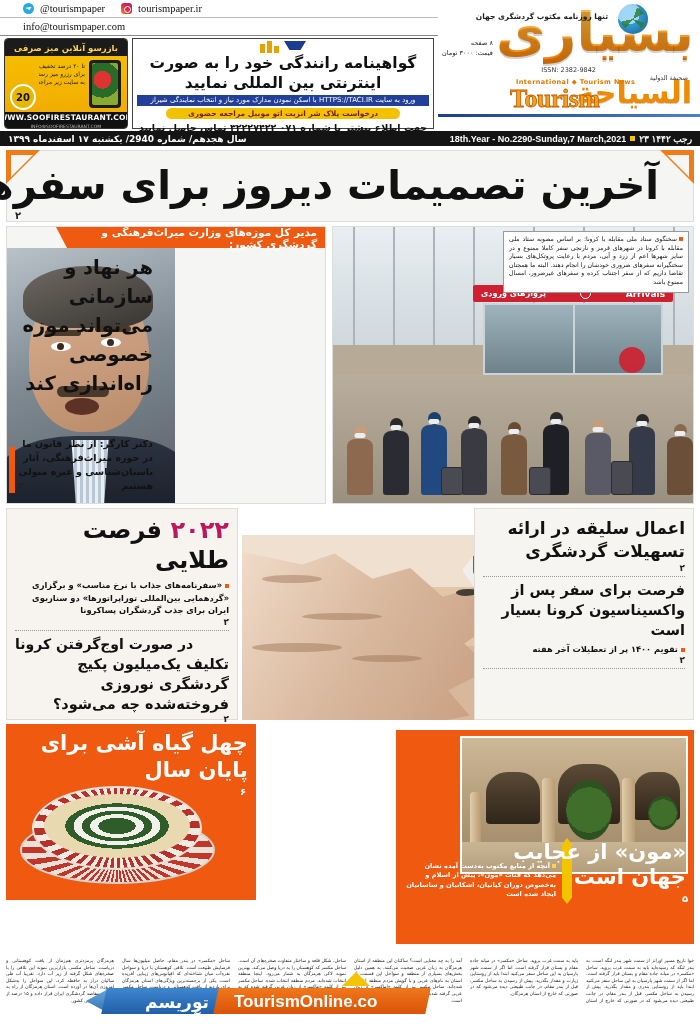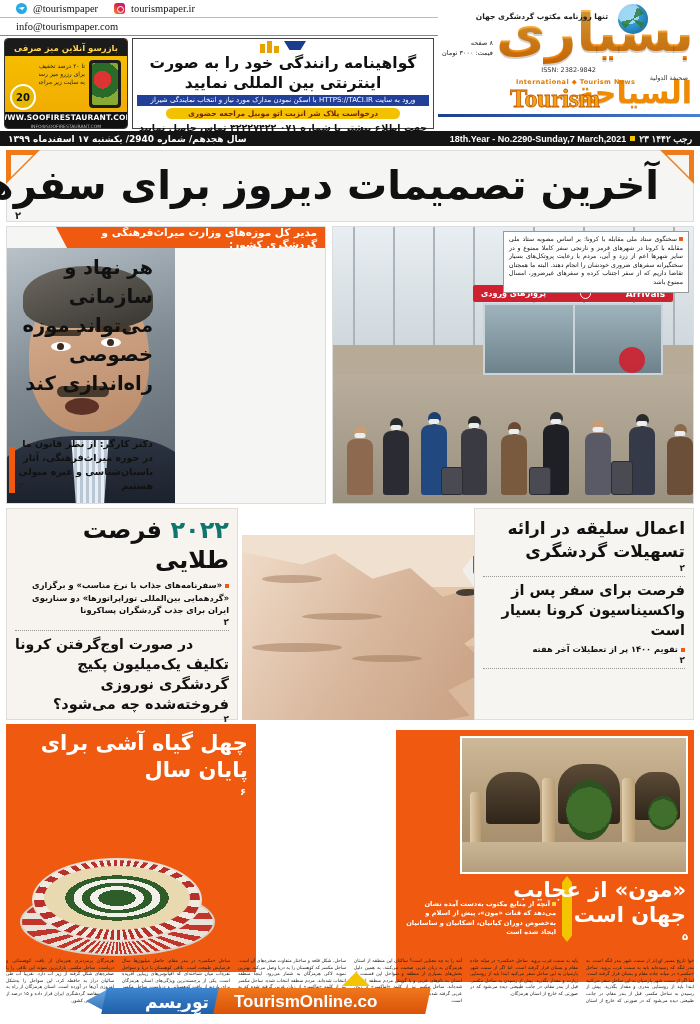--- a/index.html
+++ b/index.html
@@ -25,21 +25,21 @@
   .qrwrap { width: 44px; height: 36px; display: flex; align-items: center; justify-content: center;
             border-left: 1px solid #999; }
   .qr { width: 30px; height: 30px; background:
       repeating-linear-gradient(90deg,#111 0 2px,#fff 2px 4px),
       repeating-linear-gradient(0deg,#111 0 2px,transparent 2px 4px);
       background-blend-mode: multiply; border: 1px solid #111; }
 
   .social { flex: 1; display: flex; flex-direction: column; justify-content: center;
             padding-right: 6px; }
   .socrow { display: flex; align-items: center; gap: 6px; height: 17px;
-            border-bottom: 1px solid #bbb; direction: ltr; padding-left: 16px; }
+            border-bottom: 1px solid #bbb; direction: ltr; padding-left: 23px; }
   .socrow:last-child { border-bottom: none; }
   .socrow .txt { font-family: "Liberation Serif", serif; font-size: 10.5px; color: #111; }
   .ic { width: 11px; height: 11px; border-radius: 3px; display: inline-block; flex: 0 0 auto;
         position: relative; }
   .ic-tg { background: #29a9e1; border-radius: 50%; }
   .ic-tg::after { content:""; position:absolute; left:2px; top:3.5px; width:7px; height:4px;
         background:#fff; clip-path: polygon(0 40%,100% 0,60% 100%,45% 65%); }
   .ic-ig { background: linear-gradient(45deg,#f09433,#dc2743,#bc1888); }
   .ic-ig::after { content:""; position:absolute; left:3px; top:3px; width:5px; height:5px;
         border:1.2px solid #fff; border-radius:50%; }
@@ -201,21 +201,21 @@
   .p-body { width:26px; border-radius:8px 8px 3px 3px; }
   .p-mask { position:absolute; left:50%; transform:translateX(-50%); top:7px; width:11px; height:5px;
             background:#e9eef2; border-radius:3px; }
   .lugg { position:absolute; bottom:0; width:22px; height:28px; border-radius:3px; background:#4a4a52;
           border:1px solid #2c2c33; }
 
   
   .golden { position:absolute; left:6px; top:508px; width:232px; height:212px;
             background:#f7f3ef; border:1px solid #e0dbd4; padding:6px 8px; }
   .golden h2 { font-size:24px; font-weight:bold; color:#111; text-align:right; line-height:30px; }
-  .golden h2 .num { color:#0f766e; }
+  .golden h2 .num { color:#be185d; }
   .gbullets { margin-top:4px; font-size:8.3px; line-height:12.5px; color:#111; text-align:right;
               font-weight:bold; }
   .gbullets .sq { display:inline-block; width:4px; height:4px; background:#ef5a10; margin-left:3px; }
   .dots { border-bottom:1.5px dotted #999; margin:3px 0 2px; height:1px; }
   .pgnum { font-size:9px; font-weight:bold; color:#222; }
   .gsub { margin-top:5px; font-size:14px; color:#111; text-align:left; font-weight:bold; }
   .gbig { margin-top:2px; font-size:14.5px; font-weight:bold; color:#111; text-align:right;
           line-height:20px; }
 
   
@@ -244,38 +244,38 @@
   
   .rcol { position:absolute; left:474px; top:508px; width:220px; height:212px;
           background:#f7f5f2; border:1px solid #e2ded8; padding:6px 8px; z-index:3; }
   .r-kick { font-size:9px; font-weight:bold; color:#111; text-align:right; }
   .r-h1 { font-size:17px; font-weight:bold; color:#111; text-align:right; line-height:23px; margin-top:2px; }
   .r-h2 { font-size:14.5px; font-weight:bold; color:#111; text-align:right; line-height:20px; margin-top:3px; }
   .r-mini { font-size:8.3px; font-weight:bold; color:#111; text-align:right; line-height:12px; margin-top:3px;}
   .r-mini .sq { display:inline-block; width:4px; height:4px; background:#ef5a10; margin-left:3px; }
 
   
-  .food { position:absolute; left:6px; top:724px; width:250px; height:248px; background:#ef5a10;
+  .food { position:absolute; left:6px; top:724px; width:250px; height:176px; background:#ef5a10;
           overflow:hidden; }
   .food h2 { margin:6px 8px 0; font-size:21px; font-weight:bold; color:#fff; text-align:right;
           line-height:27px; }
   .food .pg { position:absolute; right:10px; top:62px; color:#fff; font-size:10px; font-weight:bold; }
   .bowl { position:absolute; left:14px; bottom:16px; width:195px; height:140px; }
   .plate { position:absolute; left:0; bottom:0; width:195px; height:68px; border-radius:50%;
           background: repeating-conic-gradient(from 0deg,#e8e2d8 0 4deg,#c1352b 4deg 8deg);
           border:2px solid #d8d2c8; }
   .dish { position:absolute; left:12px; bottom:14px; width:170px; height:84px; border-radius:50%;
           background: repeating-conic-gradient(from 0deg,#f0eae0 0 5deg,#b8302a 5deg 10deg);
           border:2px solid #e6e0d6; }
   .soup { position:absolute; left:24px; bottom:26px; width:146px; height:64px; border-radius:50%;
           background: radial-gradient(ellipse at center, #2f5d2a 0 18%, #f2f0ea 18% 26%, #2f5d2a 26% 34%,
           #f2f0ea 34% 42%, #2f5d2a 42% 50%, #e8d9b0 50% 72%, #c8a46c 72% 100%); }
 
   
-  .moon { position:absolute; left:396px; top:730px; width:298px; height:252px; background:#ef5a10;
+  .moon { position:absolute; left:396px; top:730px; width:298px; height:214px; background:#ef5a10;
           overflow:hidden; }
   .moon-img { position:absolute; left:64px; top:6px; width:228px; height:138px; border:2px solid #fff;
           background: linear-gradient(#cdb897,#b29a78 55%,#9c8566); overflow:hidden; }
   .cave { position:absolute; background: linear-gradient(#5b4a36,#2e2519); border-radius:40% 40% 4px 4px; }
   .pillar { position:absolute; background: linear-gradient(90deg,#e0cdab,#b89b72); border-radius:4px; }
   .bush { position:absolute; background: radial-gradient(circle,#3f6f2a 0 60%, #2d5220 60% 100%);
           border-radius:50%; }
   .moon h2 { position:absolute; right:8px; bottom:54px; font-size:21px; font-weight:bold; color:#fff;
           text-align:right; line-height:25px; width:180px; }
   .moon .pg { position:absolute; right:6px; bottom:40px; color:#fff; font-size:10px; font-weight:bold; }

